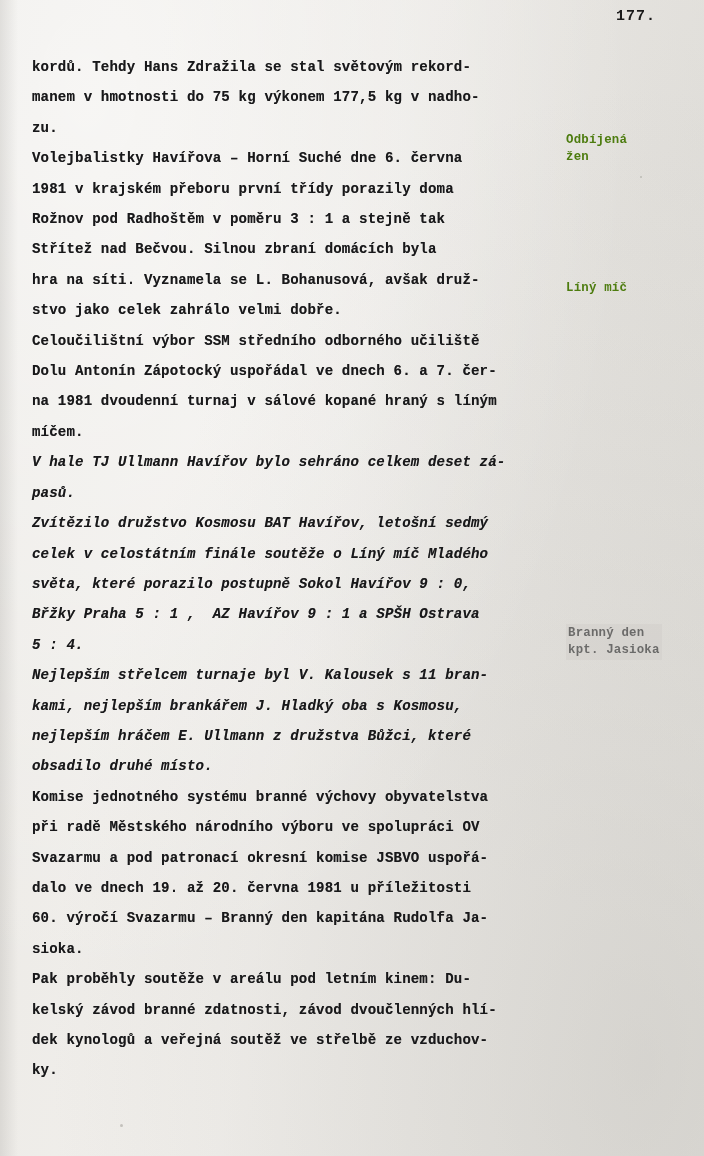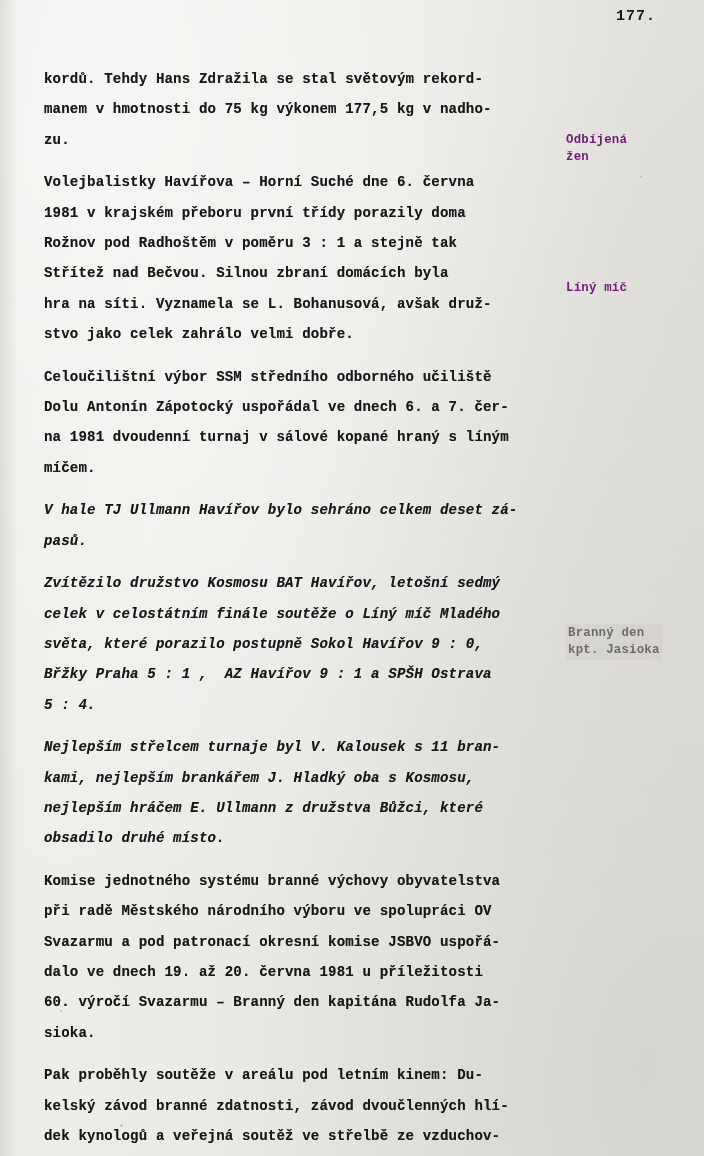--- a/index.html
+++ b/index.html
@@ -41,42 +41,42 @@
   .body-col {
     position: absolute;
     left: 32px;
     top: 52px;
     width: 528px;
   }
   .para {
     font-size: 14.1px;
     line-height: 30.4px;
     letter-spacing: 0.15px;
-    margin: 12px;
+    margin: 0;
     white-space: pre-wrap;
     font-weight: bold;
     color: #18181a;
     text-shadow: 0 0 0.6px rgba(0,0,0,0.45);
   }
   .para.italicish {
     font-style: italic;
   }
   .margin-notes {
     position: absolute;
     left: 566px;
     top: 52px;
     width: 132px;
   }
   .note {
     position: absolute;
     font-size: 12.4px;
     line-height: 17px;
     font-weight: bold;
     letter-spacing: 0.2px;
-    color: #701a75;
+    color: #4d7c0f;
     white-space: pre-line;
   }
   .note.smudged {
     color: #404040;
     opacity: 0.72;
     filter: blur(0.35px);
     background: rgba(205,203,199,0.55);
     padding: 1px 2px;
   }
   .edge-shadow {

